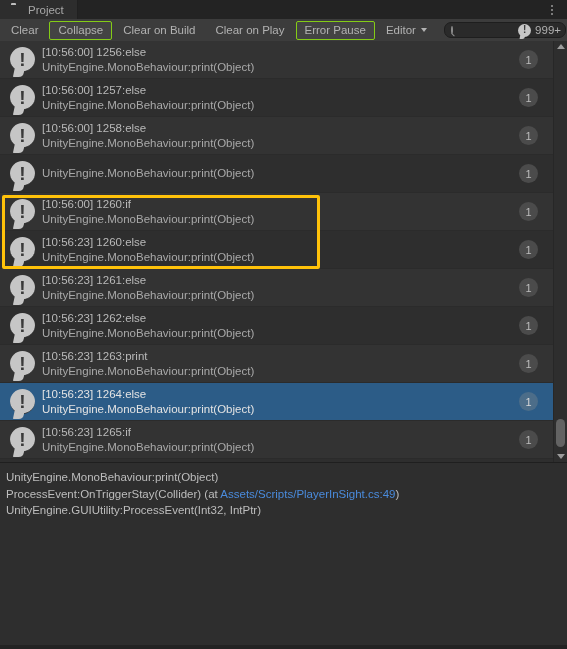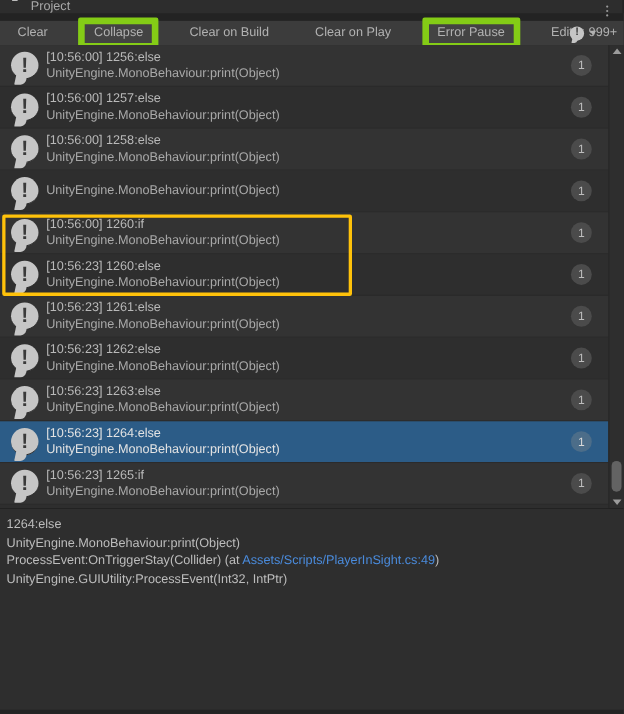--- a/index.html
+++ b/index.html
@@ -22,21 +22,20 @@
     background: #383838;
   }
 
   
   .tabstrip {
     position: relative;
     height: 19px;
     background: #232323;
     display: flex;
     align-items: stretch;
-    flex-direction: column;
   }
   .tab {
     display: flex;
     align-items: center;
     gap: 5px;
     padding: 0 13px 0 11px;
     font-size: 11.5px;
     color: #a7a7a7;
     position: relative;
     background: #2d2d2d;
@@ -101,23 +100,23 @@
     position: relative;
   }
   .tbtn {
     height: 17px;
     display: flex;
     align-items: center;
     padding: 0 8px;
     font-size: 11.5px;
     color: #b2b2b2;
     background: #434343;
-    border: 6px solid #84cc16;
+    border: 1px solid #84cc16;
     border-radius: 2px;
-    margin-right: 14px;
+    margin-right: 2px;
     white-space: nowrap;
   }
   .tbtn.plain { background: transparent; border-color: transparent; }
   .caret {
     margin-left: 5px;
     width: 0; height: 0;
     border-left: 3.5px solid transparent;
     border-right: 3.5px solid transparent;
     border-top: 4px solid #b2b2b2;
   }
@@ -469,21 +468,21 @@
           </span>
           <span class="badge">1</span>
         </div>
         <div class="row odd">
           <span class="icon">
             <span class="bubble row">
               <span>!</span>
             </span>
           </span>
           <span class="txt">
-            <div class="l1">[10:56:23] 1263:else</div>
+            <div class="l1">[10:56:23] 1263:print</div>
             <div class="l2">UnityEngine.MonoBehaviour:print(Object)</div>
           </span>
           <span class="badge">1</span>
         </div>
         <div class="row even selected">
           <span class="icon">
             <span class="bubble row">
               <span>!</span>
             </span>
           </span>
@@ -514,20 +513,19 @@
         </div>
       <div class="vs-thumb"></div>
       <div class="vs-arrow down">
           <i></i>
         </div>
     </div>
   </div>
 
   <div class="splitter"></div>
   <div class="detail" id="detail-pane">
-      <div class="dline"><span>1264:else</span></div>
       <div class="dline"><span>UnityEngine.MonoBehaviour:print(Object)</span></div>
       <div class="dline"><span>ProcessEvent:OnTriggerStay(Collider) (at </span><span class="dlink">Assets/Scripts/PlayerInSight.cs:49</span><span>)</span></div>
       <div class="dline"><span>UnityEngine.GUIUtility:ProcessEvent(Int32, IntPtr)</span></div>
     </div>
   <div class="bottombar"></div>
 
 </div>
 
 </body></html>

